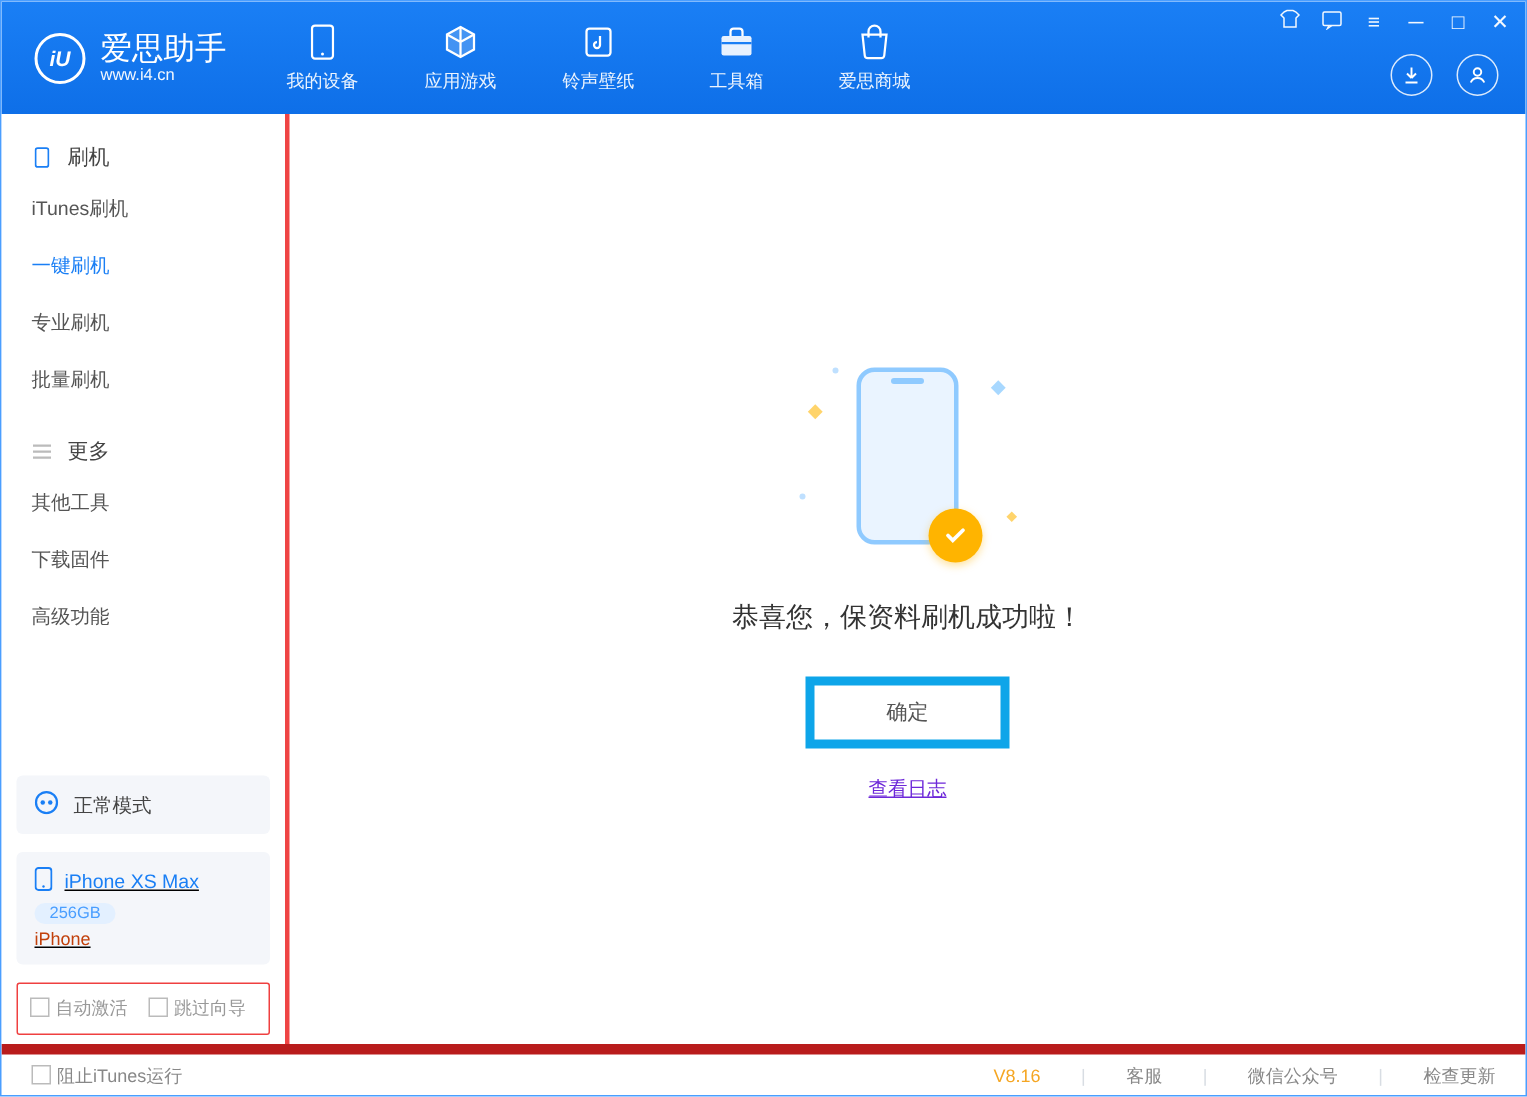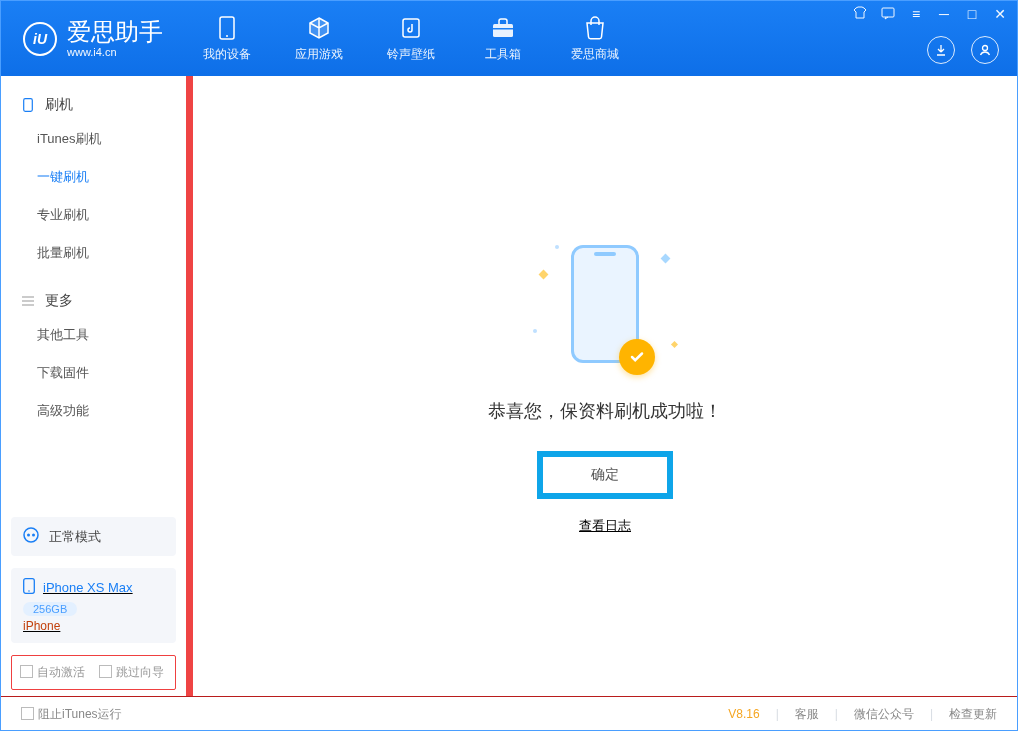--- a/index.html
+++ b/index.html
@@ -2,42 +2,42 @@
 <html><head>
 <meta charset="utf-8">
 <style>
 * { margin: 0; padding: 0; box-sizing: border-box; font-family: "Microsoft YaHei", -apple-system, sans-serif; }
 body { background: #fff; width: 1018px; height: 731px; overflow: hidden; border: 1px solid #4a9eff; }
 
 .header { height: 75px; background: linear-gradient(180deg, #1a7ff5 0%, #0e6fe8 100%); display: flex; align-items: stretch; color: #fff; position: relative; }
 .logo-area { display: flex; align-items: center; padding: 0 18px 0 22px; }
 .logo-circle { width: 34px; height: 34px; border: 2.5px solid #fff; border-radius: 50%; display: flex; align-items: center; justify-content: center; margin-right: 10px; }
 .logo-i { font-size: 14px; font-weight: bold; font-style: italic; }
-.brand-name { font-size: 24px; font-weight: 500; line-height: 1.1; font-family: Liberation Serif, serif; }
+.brand-name { font-size: 21px; font-weight: 500; line-height: 1.1; }
 .brand-url { font-size: 11px; opacity: 0.95; }
 
 .nav-tabs { display: flex; height: 100%; justify-content: flex-end; }
 .nav-tab { width: 92px; display: flex; flex-direction: column; align-items: center; justify-content: center; cursor: pointer; color: rgba(255,255,255,0.92); position: relative; }
 .nav-tab.active { background: rgba(255,255,255,0.12); }
 .nav-tab .icon { width: 26px; height: 26px; margin-bottom: 5px; display: flex; align-items: center; justify-content: center; }
 .nav-tab .label { font-size: 12px; }
 
 .win-controls { position: absolute; top: 5px; right: 8px; display: flex; gap: 10px; }
 .win-controls span { cursor: pointer; opacity: 0.95; font-size: 14px; width: 18px; text-align: center; }
 
 .header-right-icons { position: absolute; right: 18px; bottom: 12px; display: flex; gap: 16px; }
 .hicon { width: 28px; height: 28px; border: 1.5px solid rgba(255,255,255,0.85); border-radius: 50%; display: flex; align-items: center; justify-content: center; cursor: pointer; }
 
 .body-area { display: flex; height: 620px; }
 
-.sidebar { width: 192px; border-right: 7px solid #ef4444; display: flex; flex-direction: column; background: #fff; }
+.sidebar { width: 192px; border-right: 3px solid #ef4444; display: flex; flex-direction: column; background: #fff; }
 .side-section { padding-top: 14px; }
 .side-head { display: flex; align-items: center; padding: 6px 20px; font-size: 14px; color: #444; }
 .side-head .hicon-s { width: 14px; height: 14px; margin-right: 10px; display: flex; align-items: center; justify-content: center; }
-.side-items { padding-left: 36px; }
+.side-items { padding-left: 20px; }
 .side-item { padding: 10px 0; font-size: 13px; color: #555; cursor: pointer; }
 .side-item.active { color: #1a7ff5; }
 
 .sidebar-spacer { flex: 1; }
 
 .mode-box, .device-box, .check-row { margin: 6px 10px; }
 .mode-box { background: #f4f6fa; border-radius: 4px; padding: 10px 12px; display: flex; align-items: center; gap: 10px; font-size: 13px; color: #444; }
 .device-box { background: #f4f6fa; border-radius: 4px; padding: 10px 12px; font-size: 13px; text-decoration: underline; }
 .device-name { color: #1a7ff5; font-weight: 500; display: flex; align-items: center; gap: 8px; }
 .device-cap { display: inline-block; background: #e3f0ff; color: #4a9eff; border-radius: 9px; padding: 1px 10px; font-size: 11px; margin-top: 5px; }
@@ -54,25 +54,25 @@
 .spark { position: absolute; width: 7px; height: 7px; background: #a8d8ff; transform: rotate(45deg); }
 .spark.s1 { top: 34px; left: 25px; background: #ffd46b; }
 .spark.s2 { top: 18px; right: 26px; }
 .spark.s3 { bottom: 30px; right: 18px; background: #ffd46b; width:5px; height:5px; }
 .dot { position: absolute; width: 4px; height: 4px; border-radius: 50%; background: #bfe0ff; }
 .dot.d1 { top: 8px; left: 40px; }
 .dot.d2 { bottom: 44px; left: 18px; }
 
 .success-msg { font-size: 18px; color: #333; margin-bottom: 28px; }
 .ok-btn { border: 6px solid #0ea5e9; padding: 9px 48px; font-size: 14px; color: #555; background: #fff; cursor: pointer; margin-bottom: 18px; }
-.log-link { font-size: 13px; color: #000000; cursor: pointer; text-decoration: underline; }
-
-.footer { height: 35px; border-top: 1px solid #b91c1c; display: flex; align-items: center; padding: 0 20px; font-size: 12px; color: #888; }
+.log-link { font-size: 13px; color: #6d28d9; cursor: pointer; text-decoration: underline; }
+
+.footer { height: 35px; border-top: 7px solid #b91c1c; display: flex; align-items: center; padding: 0 20px; font-size: 12px; color: #888; }
 .footer .fleft { display: flex; align-items: center; }
-.footer .fright { margin-left: auto; display: flex; align-items: center; gap: 16px; }
+.footer .fright { margin-left: auto; display: flex; align-items: center; gap: 27px; }
 .footer .version { color: #f5a623; }
 .footer .divider { color: #d8dde3; }
 .footer .flink { cursor: pointer; color: #888; }
 </style>
 </head>
 <body>
 
 <div class="header">
   <div class="logo-area">
     <div class="logo-circle">

